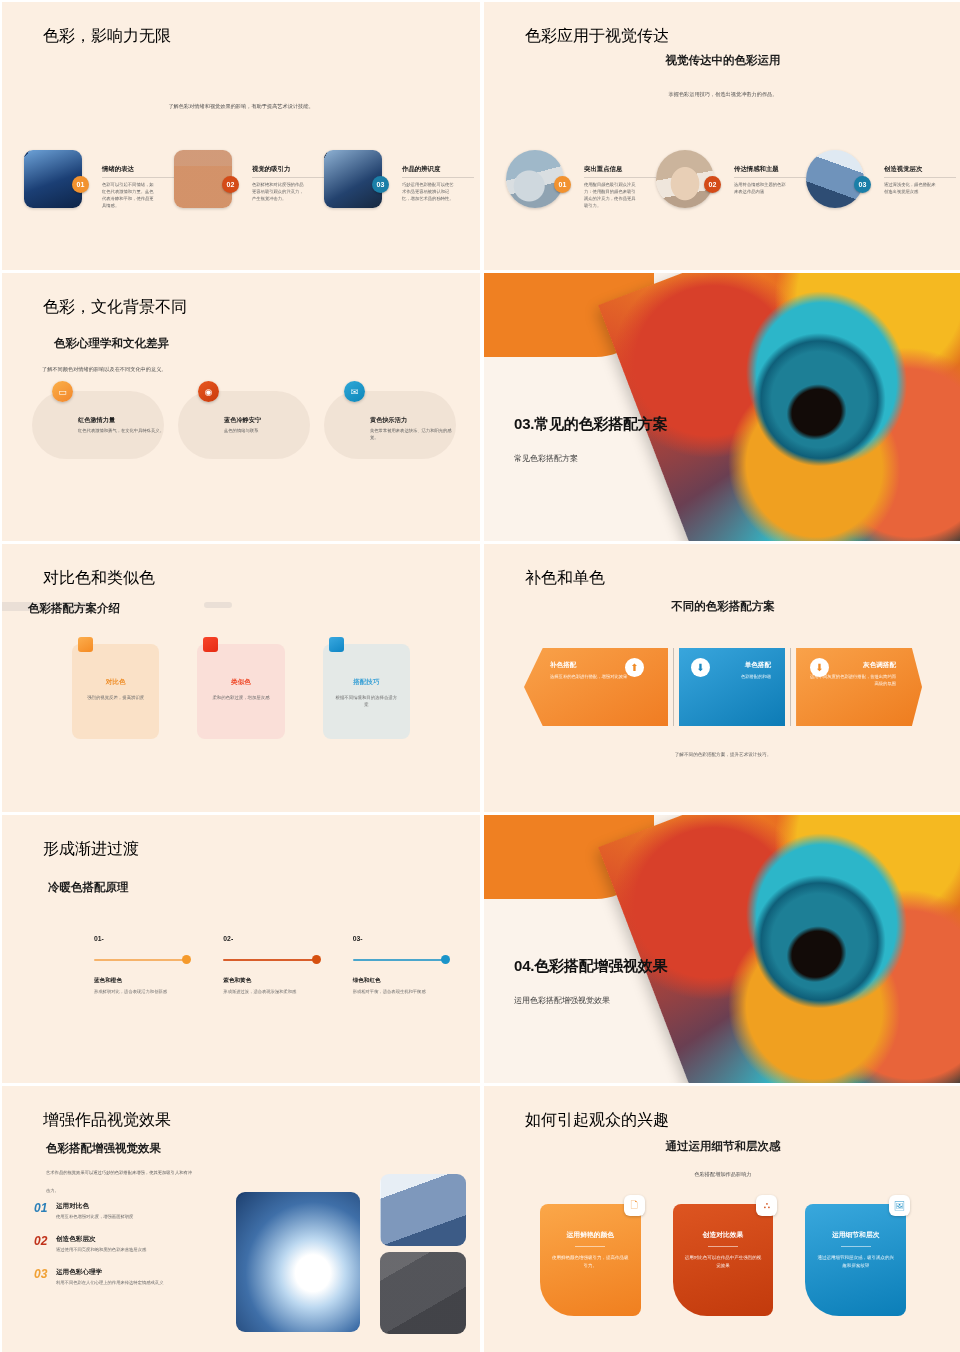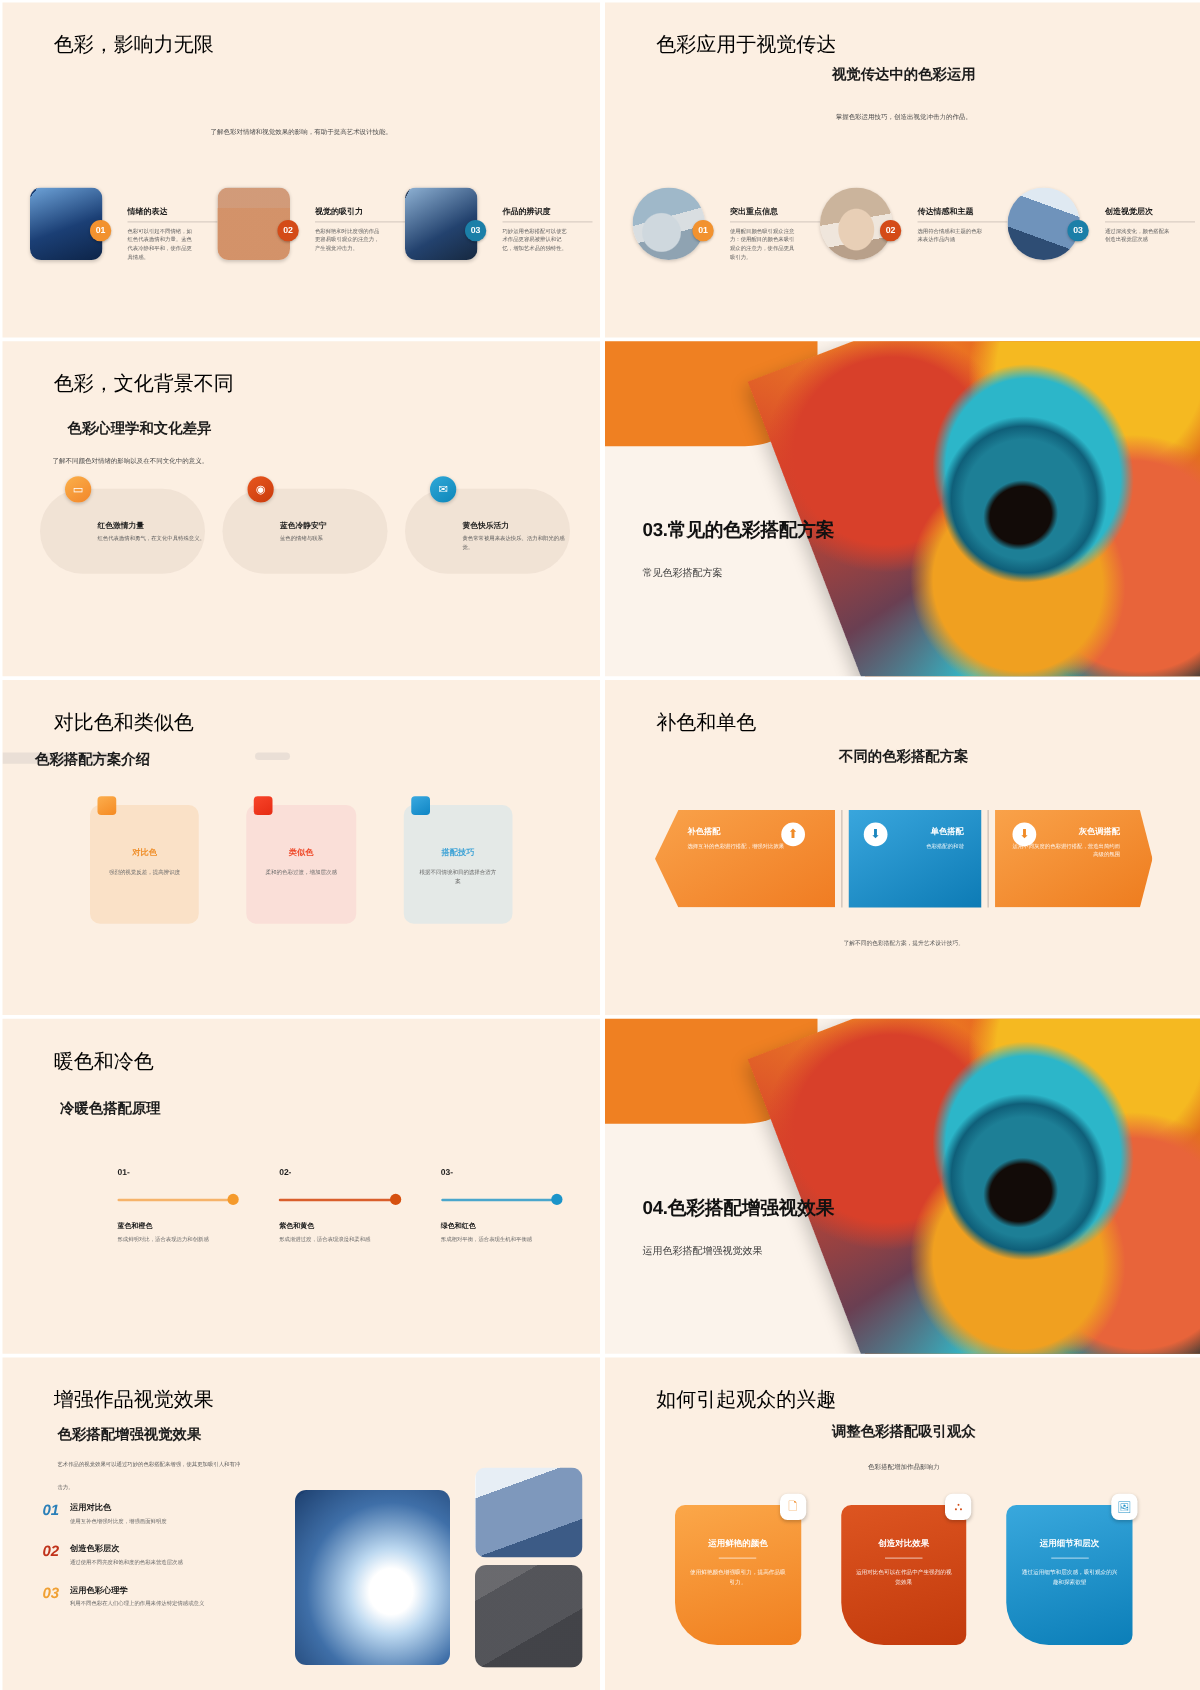--- a/index.html
+++ b/index.html
@@ -418,21 +418,21 @@
       <div class="chev right">
         <div class="chev-ic">⬇</div>
         <div class="chev-h">灰色调搭配</div>
         <div class="chev-d">运用不同灰度的色彩进行搭配，营造出简约而高级的氛围</div>
       </div>
     </div>
     <div class="foot-note" style="top:208px;">了解不同的色彩搭配方案，提升艺术设计技巧。</div>
   </div>
 
   <div class="slide">
-    <div class="s-head">暖色和冷色</div>
+    <div class="s-head">形成渐进过渡</div>
     <div style="position:absolute;left:46px;top:62px;"><span class="h2">冷暖色搭配原理</span></div>
     <div class="sl-row">
       <div class="sl">
         <div class="sl-n">01-</div>
         <div class="sl-track">
           <div class="sl-bar a"></div>
           <div class="sl-knob a"></div>
         </div>
         <div class="sl-h">蓝色和橙色</div>
         <div class="sl-d">形成鲜明对比，适合表现活力和创新感</div>
@@ -497,21 +497,21 @@
     </div>
     <div class="collage">
       <div class="cl-main ph-sky"></div>
       <div class="cl-top ph-roof"></div>
       <div class="cl-bot ph-curve"></div>
     </div>
   </div>
 
   <div class="slide">
     <div class="s-head">如何引起观众的兴趣</div>
-    <div class="s-center" style="top:50px;"><span class="h2">调整色彩搭配吸引观众</span></div>
+    <div class="s-center" style="top:50px;"><span class="h2">通过运用细节和层次感</span></div>
     <div class="s-center" style="top:76px;"><span class="sub">色彩搭配增加作品影响力</span></div>
     <div class="ban-row">
       <div class="ban a">
         <div class="ban-ic a">🗋</div>
         <div class="ban-h">运用鲜艳的颜色</div>
         <div class="ban-rule"></div>
         <div class="ban-d">使用鲜艳颜色增强吸引力，提高作品吸引力。</div>
       </div>
       <div class="ban b">
         <div class="ban-ic b">⛬</div>

